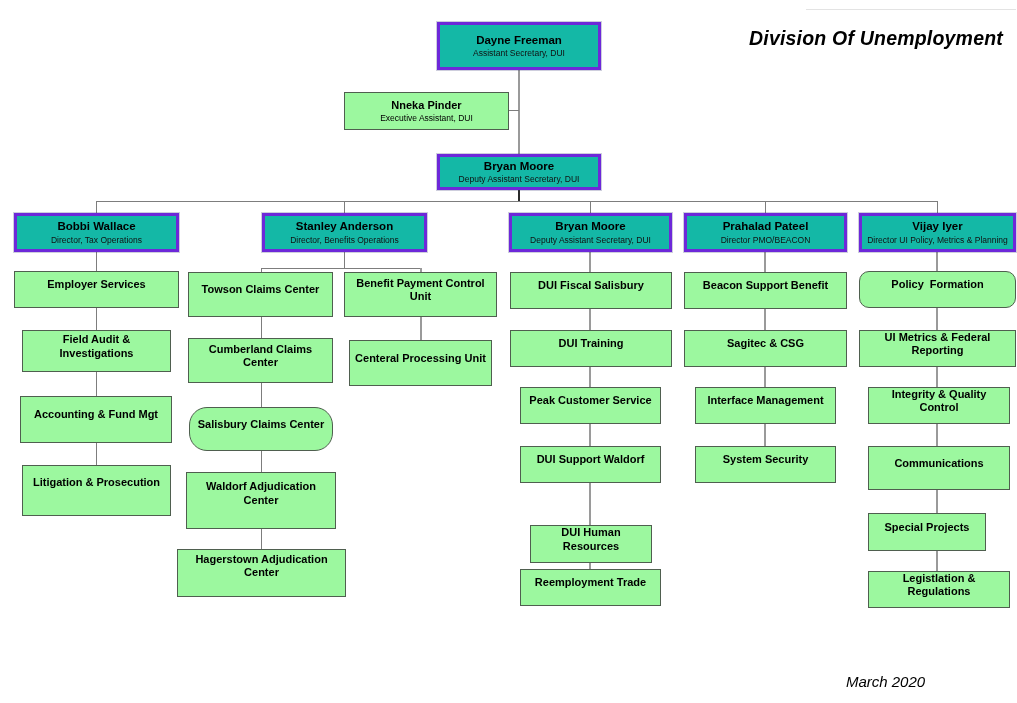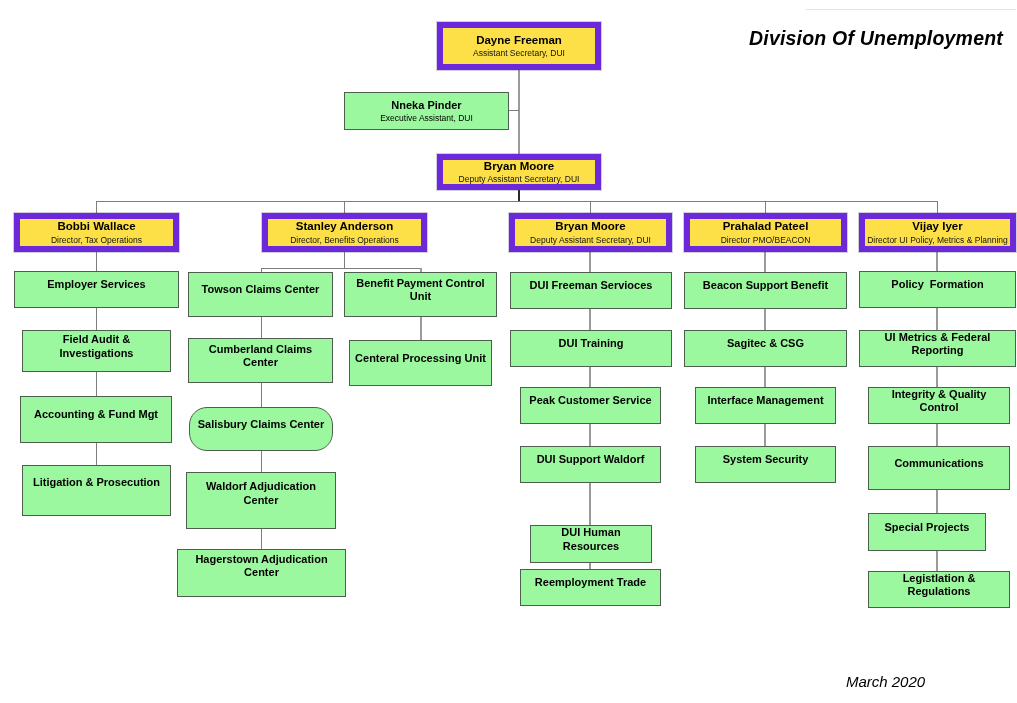--- a/index.html
+++ b/index.html
@@ -12,22 +12,22 @@
   }
   .node{
     position:absolute;
     box-sizing:border-box;
     display:flex;flex-direction:column;
     align-items:center;justify-content:center;
     text-align:center;
     z-index:2;
   }
   .mgr{
-    background:#fde047;
-    border:6px solid #6d28d9;
+    background:#14b8a6;
+    border:3px solid #6d28d9;
     box-shadow:0 0 0 1px rgba(60,60,120,.25);
   }
   .mgr .n{font-size:11.5px;font-weight:bold;color:#000;line-height:1.35;}
   .mgr .s{font-size:8.5px;color:#111;line-height:1.3;}
   .leaf{
     background:#9cf89f;
     border:1px solid #4f5f4f;
     padding:0 3px 9px 3px;
   }
   .leaf .n{font-size:11px;font-weight:bold;color:#000;line-height:1.2;white-space:pre-wrap;}
@@ -142,21 +142,21 @@
   </div>
 
   <div class="node leaf" style="left:344px;top:272px;width:153px;height:45px;">
     <div class="n">Benefit Payment Control Unit</div>
   </div>
   <div class="node leaf" style="left:349px;top:340px;width:143px;height:46px;">
     <div class="n">Centeral Processing Unit</div>
   </div>
 
   <div class="node leaf" style="left:510px;top:272px;width:162px;height:37px;">
-    <div class="n">DUI Freeman Servioces</div>
+    <div class="n">DUI Fiscal Salisbury</div>
   </div>
   <div class="node leaf" style="left:510px;top:330px;width:162px;height:37px;">
     <div class="n">DUI Training</div>
   </div>
   <div class="node leaf" style="left:520px;top:387px;width:141px;height:37px;">
     <div class="n">Peak Customer Service</div>
   </div>
   <div class="node leaf" style="left:520px;top:446px;width:141px;height:37px;">
     <div class="n">DUI Support Waldorf</div>
   </div>
@@ -173,21 +173,21 @@
   <div class="node leaf" style="left:684px;top:330px;width:163px;height:37px;">
     <div class="n">Sagitec &amp; CSG</div>
   </div>
   <div class="node leaf" style="left:695px;top:387px;width:141px;height:37px;">
     <div class="n">Interface Management</div>
   </div>
   <div class="node leaf" style="left:695px;top:446px;width:141px;height:37px;">
     <div class="n">System Security</div>
   </div>
 
-  <div class="node leaf" style="left:859px;top:271px;width:157px;height:37px;">
+  <div class="node leaf" style="left:859px;top:271px;width:157px;height:37px;border-radius:10px;">
     <div class="n">Policy  Formation</div>
   </div>
   <div class="node leaf" style="left:859px;top:330px;width:157px;height:37px;">
     <div class="n">UI Metrics &amp; Federal Reporting</div>
   </div>
   <div class="node leaf" style="left:868px;top:387px;width:142px;height:37px;">
     <div class="n">Integrity &amp; Quality Control</div>
   </div>
   <div class="node leaf" style="left:868px;top:446px;width:142px;height:44px;">
     <div class="n">Communications</div>

